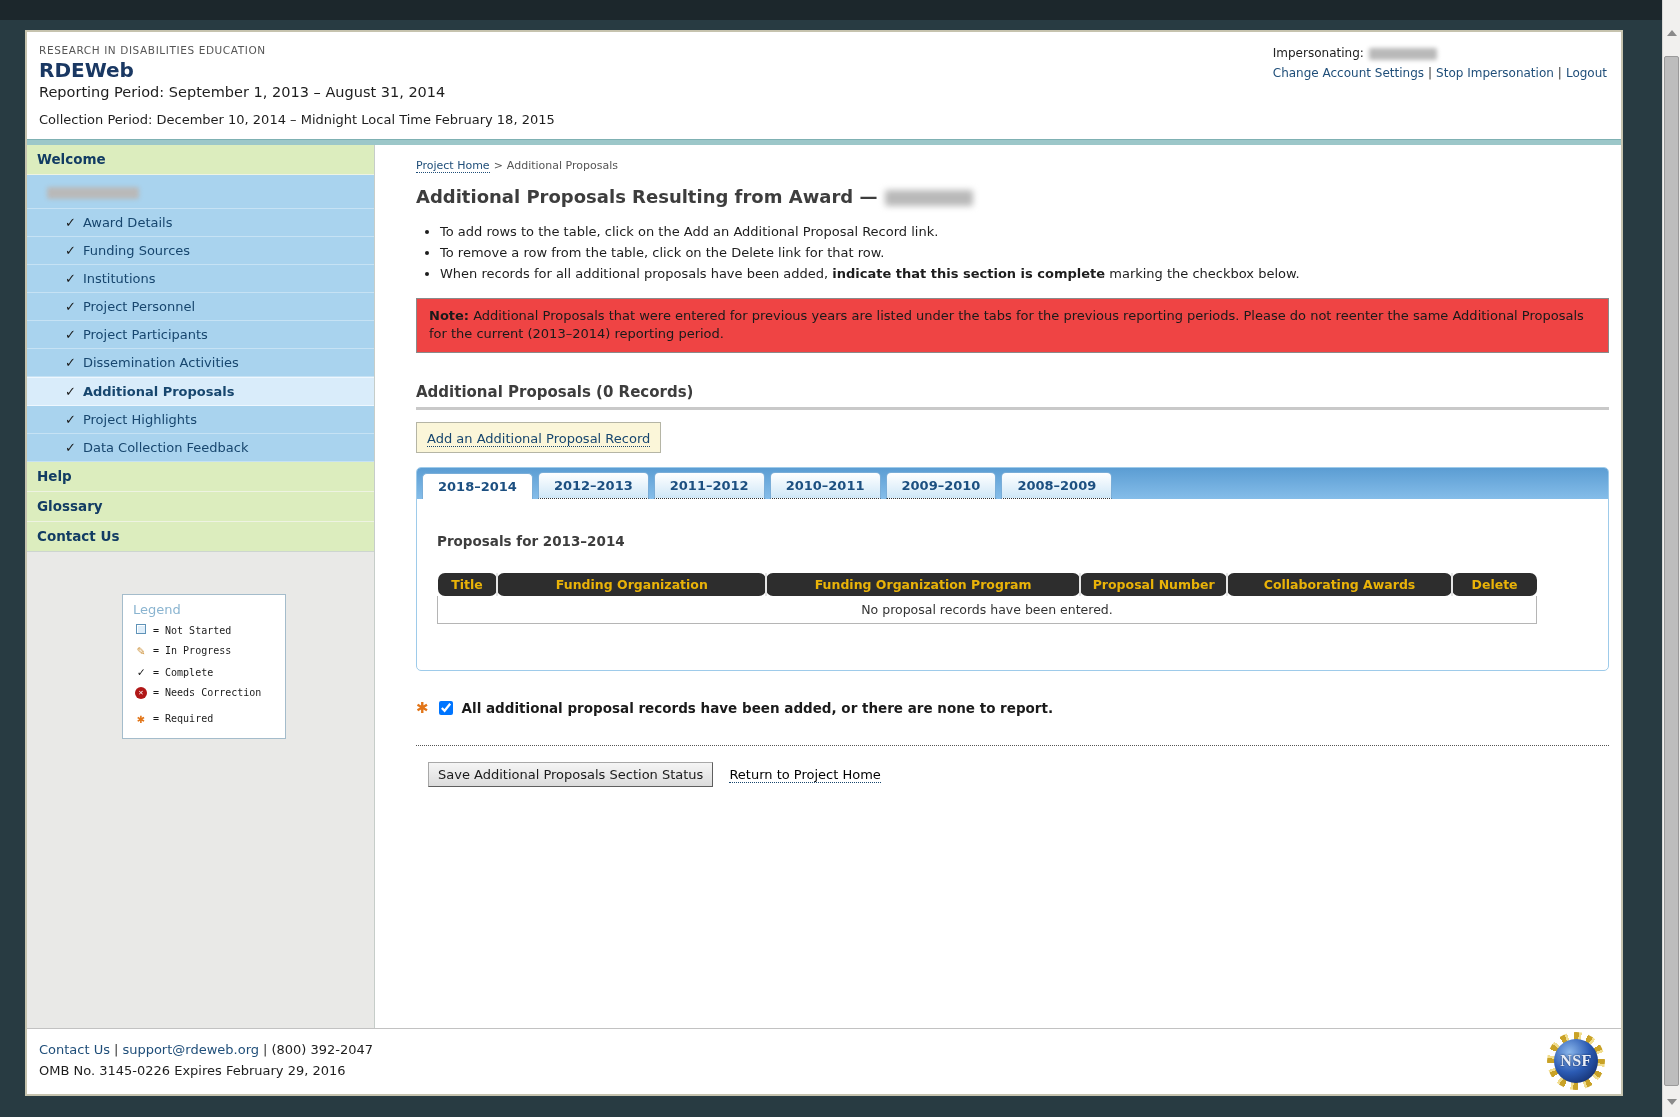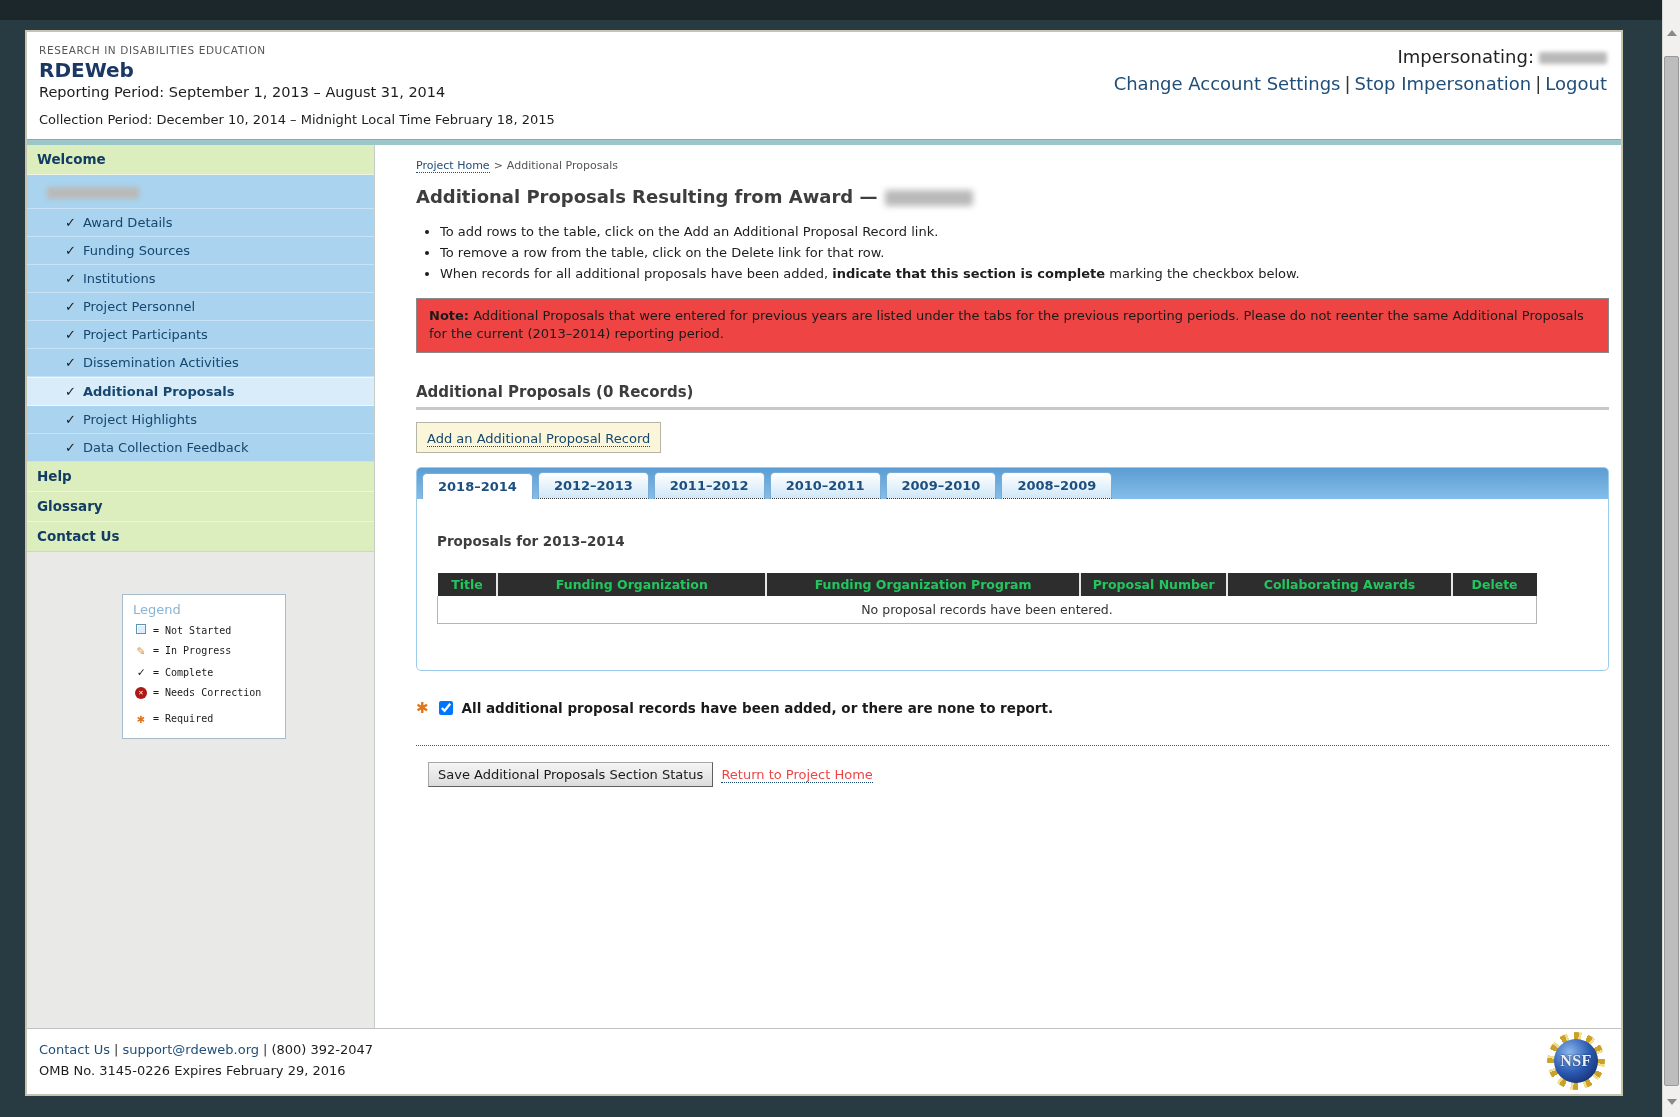--- a/index.html
+++ b/index.html
@@ -19,21 +19,21 @@
 
   
   .card { position:absolute; left:25px; top:30px; width:1598px; height:1066px; background:#fff; border:2px solid #c6c3ae; display:flex; flex-direction:column; }
 
   
   .hdr { display:flex; justify-content:space-between; padding:12px 14px 12px 12px; background:#fff; }
   .eyebrow { font-size:10.5px; letter-spacing:0.6px; color:#555; }
   .app-title { font-size:20px; font-weight:bold; color:#1a3863; margin-top:2px; }
   .reporting { font-size:14.5px; color:#1d1d1d; margin-top:2px; }
   .collection { font-size:13px; color:#1d1d1d; margin-top:12px; }
-  .hdr-right { text-align:right; padding-top:2px; font-size:18px; white-space:nowrap; }
+  .hdr-right { padding-top:2px; font-size:12px; white-space:nowrap; }
   .hdr-links { margin-top:6px; }
   .hdr a, a.navlink { color:#1f4e79; text-decoration:none; cursor:pointer; }
   .pipe { color:#333; margin:0 4px; }
 
   .teal-divider { height:6px; background:#9cc7c9; border-top:1px solid #7fb1b3; }
 
   
   .body-row { flex:1; display:flex; min-height:0; }
 
   
@@ -77,38 +77,38 @@
 
   
   .tab-widget { margin-top:14px; border:1px solid #9ecbea; border-radius:5px; background:#fff; }
   .tabs-strip { background:linear-gradient(180deg,#5b9dd3,#85bde9); border-radius:4px 4px 0 0; padding:4px 0 0 5px; display:flex; align-items:flex-end; }
   .tab { margin-right:5px; padding:5px 15px; border-radius:5px 5px 0 0; font-weight:bold; font-size:13px; color:#1c4f80; cursor:pointer; white-space:nowrap; }
   .tab.inactive { background:linear-gradient(#ffffff,#cfe7f7); border:1px solid #79add8; border-bottom:1px dotted #333; }
   .tab.active { background:#fff; border:1px solid #79add8; border-bottom:none; position:relative; z-index:2; }
   .panel { padding:34px 22px 46px 20px; }
   .panel-h { font-size:13.5px; font-weight:bold; color:#3d3d3d; }
   table.props { margin-top:24px; width:1100px; border-collapse:collapse; font-size:12.5px; }
-  table.props th { background:#2d2d2d; color:#22c55e; font-weight:bold; padding:4px 6px; text-align:center; border-left:2px solid #e6e6e6; }
+  table.props th { background:#2d2d2d; color:#eab308; font-weight:bold; padding:4px 6px; text-align:center; border-left:2px solid #e6e6e6;border-radius:7px; }
   table.props th:first-child { border-left:none; }
   table.props td.empty { border:1px solid #b5b5b5; border-top:none; text-align:center; padding:6px; color:#333; background:#fff; }
 
   
   .complete-row { margin-top:28px; display:flex; align-items:center; font-size:13.5px; }
   .complete-row .req { color:#e27518; font-size:15px; margin-right:10px; }
   .complete-row input { width:14px; height:14px; margin-right:9px; cursor:pointer; }
   .complete-row .lbl { font-weight:bold; color:#1a1a1a; }
 
   .dotted-hr { border:none; border-top:1px dotted #555; margin:28px 0 16px; }
   .btn-row { display:flex; align-items:center; margin-left:12px; }
   button.classic {
     font-family:"DejaVu Sans","Liberation Sans",sans-serif; font-size:13px; color:#1a1a1a;
     background:linear-gradient(#f5f5f5,#dcdcdc); border:1px solid; border-color:#a8a8a8 #5f5f5f #5f5f5f #a8a8a8;
     padding:4px 9px; cursor:pointer;
   }
-  .return-link { margin-left:8px; font-size:13px; color:#ef4444; text-decoration:none; border-bottom:1px dotted #17466e; cursor:pointer; }
+  .return-link { margin-left:16px; font-size:13px; color:#000000; text-decoration:none; border-bottom:1px dotted #17466e; cursor:pointer; }
 
   
   .ftr { border-top:1px solid #c2c2c2; background:#fff; padding:10px 14px 12px 12px; position:relative; height:66px; font-size:13px; }
   .ftr-line { line-height:1.65; color:#1d1d1d; }
   .ftr a { color:#1f4e79; text-decoration:none; cursor:pointer; }
   .nsf { position:absolute; right:16px; top:3px; width:58px; height:58px; }
   .nsf-burst { position:absolute; inset:0; border-radius:50%;
     background:repeating-conic-gradient(from -5deg,#c9a227 0deg 11deg,#f1dd8e 11deg 17deg,rgba(0,0,0,0) 17deg 30deg); }
   .nsf-globe { position:absolute; inset:7px; border-radius:50%;
     background:radial-gradient(circle at 35% 30%,#8ab6ea,#2b5bb4 48%,#122a66 88%);

